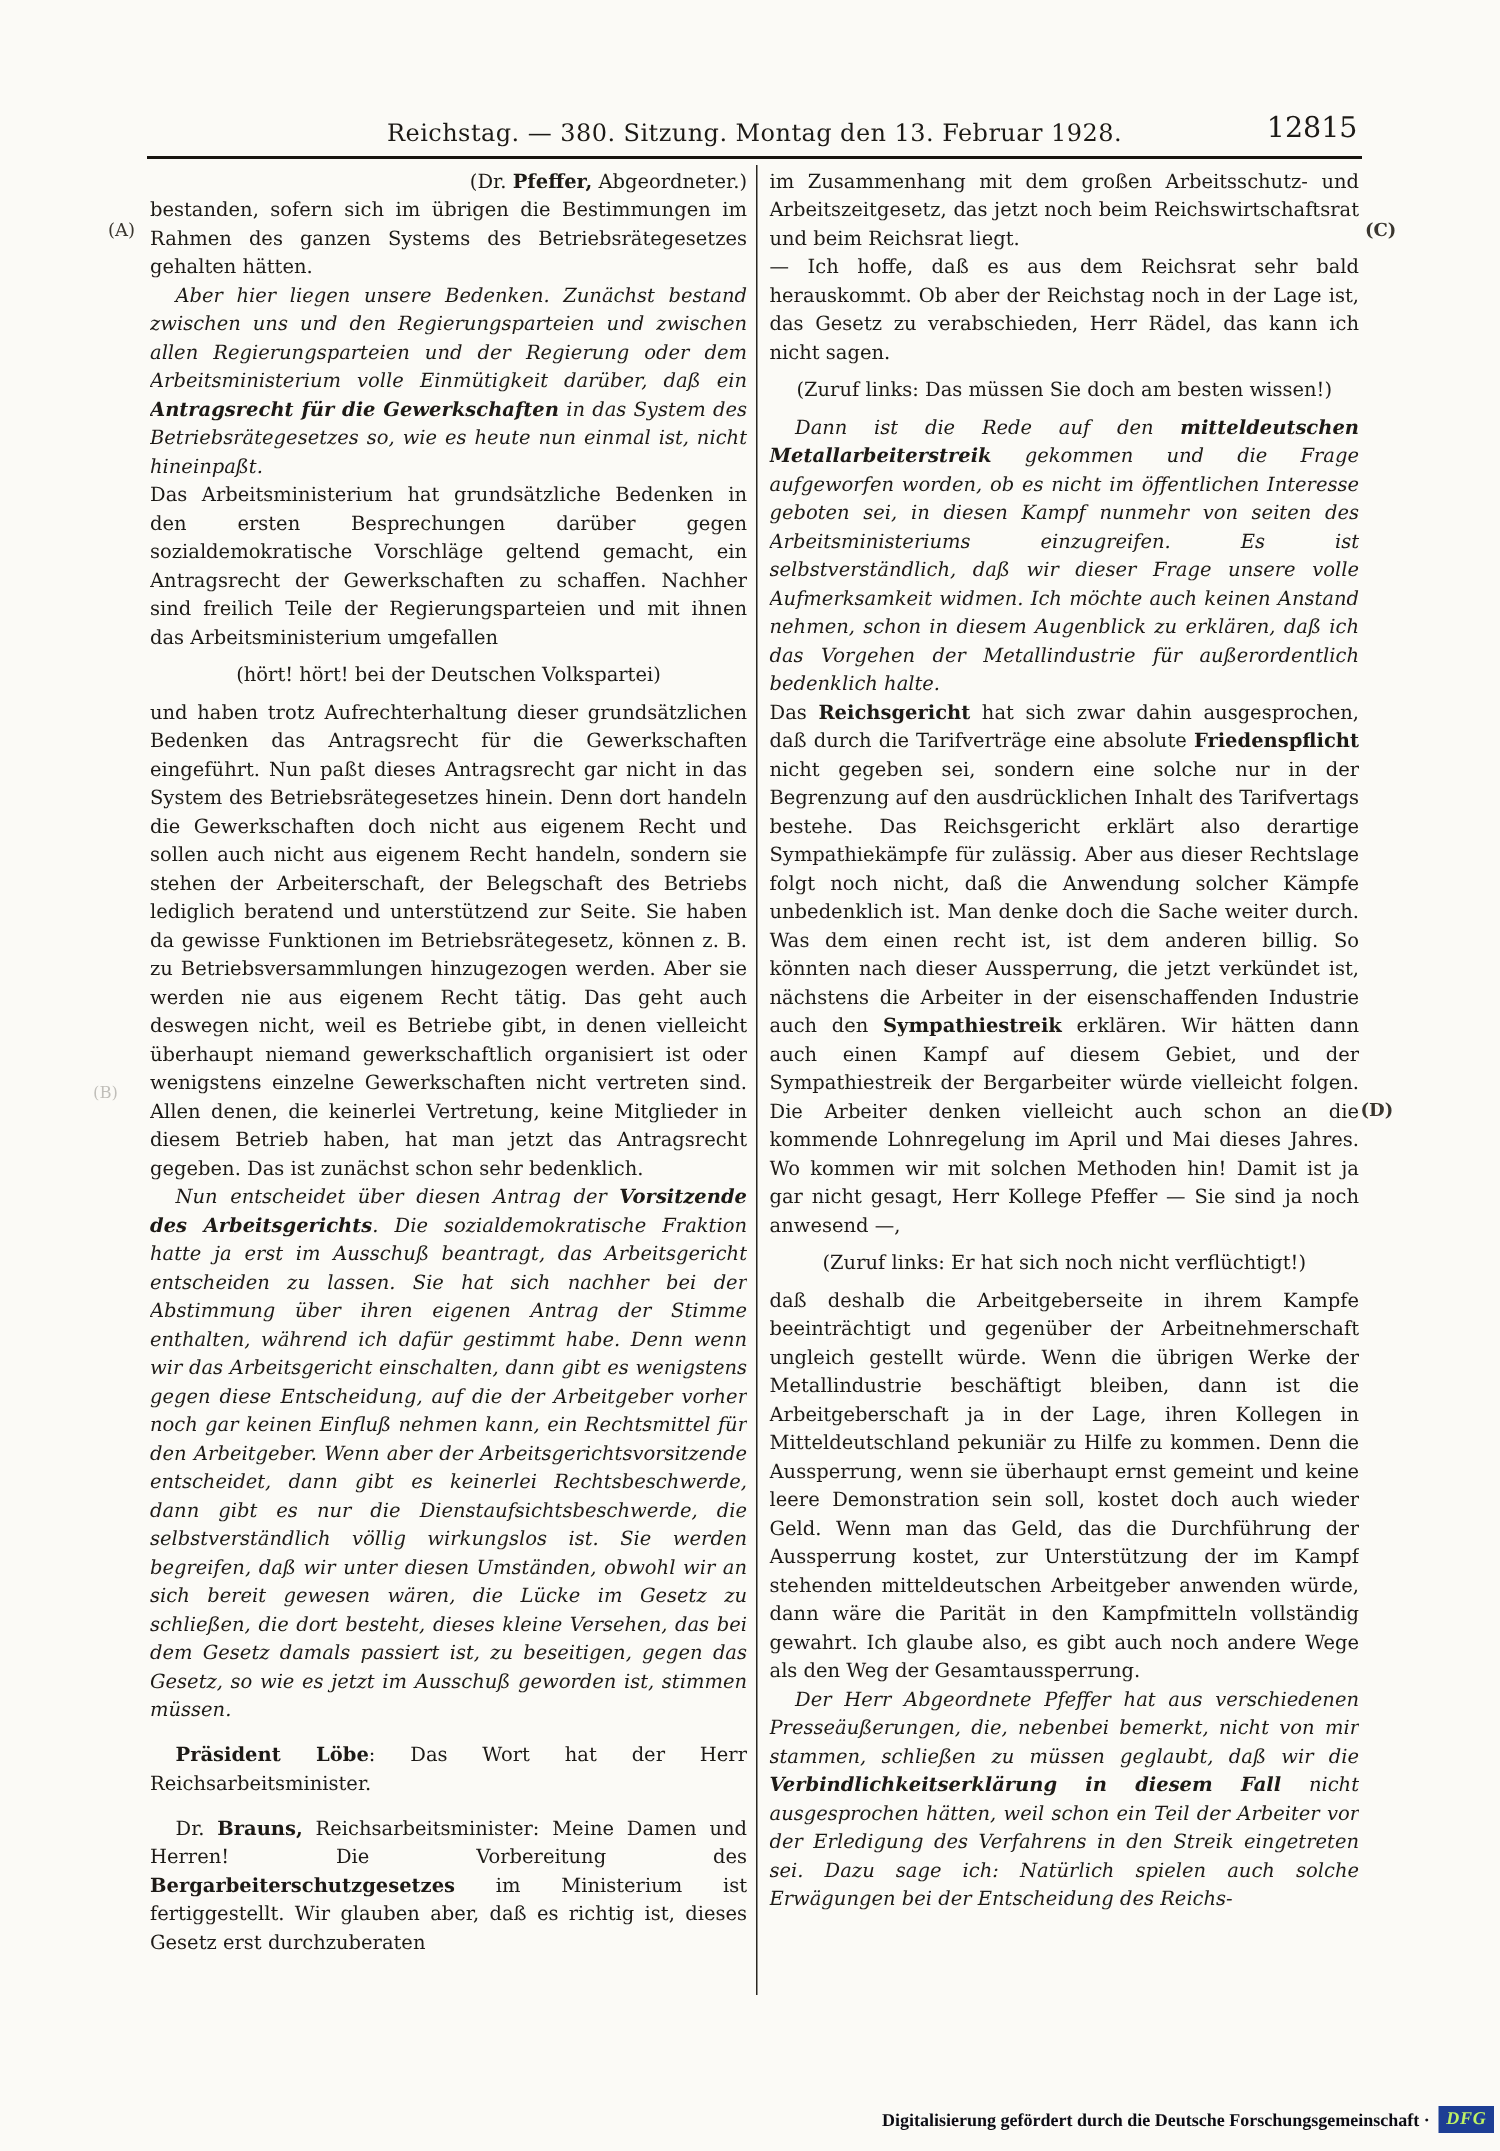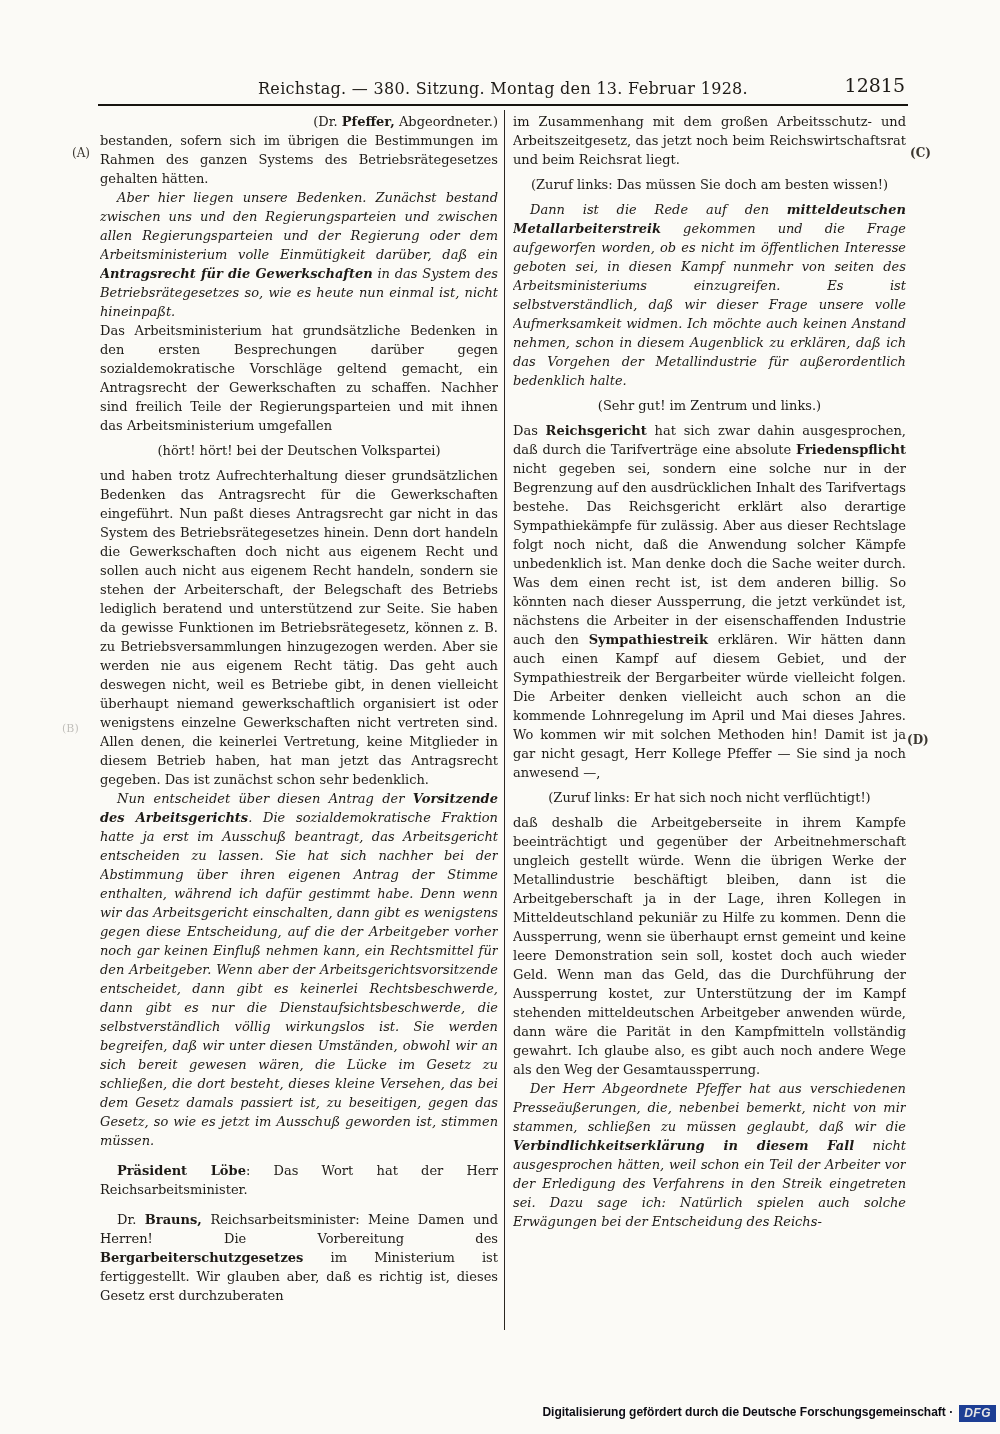--- a/index.html
+++ b/index.html
@@ -26,25 +26,25 @@
   p.para.indent{text-indent:17px;font-style:italic;}
   p.interjection{text-align:center;text-indent:0;margin:6px 10px;}
   p.speaker{margin-top:11px;text-indent:17px;}
   .b{font-weight:bold;}
   .margin-mark{position:absolute;font-size:12px;color:#3a362f;font-family:"DejaVu Serif",serif;}
   .mark-a{left:72px;top:146px;}
   .mark-b{left:62px;top:722px;opacity:.3;font-size:11px;}
   .mark-c{left:910px;top:146px;font-weight:bold;}
   .mark-d{left:907px;top:733px;font-weight:bold;}
   .footer{
-    position:absolute;bottom:12px;right:4px;display:flex;align-items:flex-start;gap:6px;
-    font-family:Liberation Sans, sans-serif;font-size:12px;font-weight:bold;color:#0c0c14;
+    position:absolute;bottom:12px;right:4px;display:flex;align-items:center;gap:6px;
+    font-family:Liberation Serif, serif;font-size:12px;font-weight:bold;color:#0c0c14;
   }
   .dfg-logo{
-    background:#1d3e94;color:#e5e5e5;padding:1px 5px 2px 5px;
+    background:#1d3e94;color:#bef264;padding:1px 5px 2px 5px;
     font-size:12px;font-weight:bold;font-style:italic;letter-spacing:.5px;
   }
 </style>
 </head>
 <body>
 
 <div class="page">
 
   <div class="header-line">Reichstag. — 380. Sitzung. Montag den 13. Februar 1928.</div>
   <div class="page-number">12815</div>
@@ -62,23 +62,23 @@
       <p class="blk para"><span>Das Arbeitsministerium hat grundsätzliche Bedenken in den ersten Besprechungen darüber gegen sozialdemokratische Vorschläge geltend gemacht, ein Antragsrecht der Gewerkschaften zu schaffen. Nachher sind freilich Teile der Regierungsparteien und mit ihnen das Arbeitsministerium umgefallen</span></p>
       <p class="blk interjection"><span>(hört! hört! bei der Deutschen Volkspartei)</span></p>
       <p class="blk para"><span>und haben trotz Aufrechterhaltung dieser grundsätzlichen Bedenken das Antragsrecht für die Gewerkschaften eingeführt. Nun paßt dieses Antragsrecht gar nicht in das System des Betriebsrätegesetzes hinein. Denn dort handeln die Gewerkschaften doch nicht aus eigenem Recht und sollen auch nicht aus eigenem Recht handeln, sondern sie stehen der Arbeiterschaft, der Belegschaft des Betriebs lediglich beratend und unterstützend zur Seite. Sie haben da gewisse Funktionen im Betriebsrätegesetz, können z. B. zu Betriebsversammlungen hinzugezogen werden. Aber sie werden nie aus eigenem Recht tätig. Das geht auch deswegen nicht, weil es Betriebe gibt, in denen vielleicht überhaupt niemand gewerkschaftlich organisiert ist oder wenigstens einzelne Gewerkschaften nicht vertreten sind. Allen denen, die keinerlei Vertretung, keine Mitglieder in diesem Betrieb haben, hat man jetzt das Antragsrecht gegeben. Das ist zunächst schon sehr bedenklich.</span></p>
       <p class="blk para indent"><span>Nun entscheidet über diesen Antrag der </span><span class="b">Vorsitzende des Arbeitsgerichts</span><span>. Die sozialdemokratische Fraktion hatte ja erst im Ausschuß beantragt, das Arbeitsgericht entscheiden zu lassen. Sie hat sich nachher bei der Abstimmung über ihren eigenen Antrag der Stimme enthalten, während ich dafür gestimmt habe. Denn wenn wir das Arbeitsgericht einschalten, dann gibt es wenigstens gegen diese Entscheidung, auf die der Arbeitgeber vorher noch gar keinen Einfluß nehmen kann, ein Rechtsmittel für den Arbeitgeber. Wenn aber der Arbeitsgerichtsvorsitzende entscheidet, dann gibt es keinerlei Rechtsbeschwerde, dann gibt es nur die Dienstaufsichtsbeschwerde, die selbstverständlich völlig wirkungslos ist. Sie werden begreifen, daß wir unter diesen Umständen, obwohl wir an sich bereit gewesen wären, die Lücke im Gesetz zu schließen, die dort besteht, dieses kleine Versehen, das bei dem Gesetz damals passiert ist, zu beseitigen, gegen das Gesetz, so wie es jetzt im Ausschuß geworden ist, stimmen müssen.</span></p>
       <p class="blk speaker indent"><span class="b">Präsident Löbe</span><span>: Das Wort hat der Herr Reichsarbeitsminister.</span></p>
       <p class="blk speaker indent"><span>Dr. </span><span class="b">Brauns,</span><span> Reichsarbeitsminister: Meine Damen und Herren! Die Vorbereitung des </span><span class="b">Bergarbeiterschutzgesetzes</span><span> im Ministerium ist fertiggestellt. Wir glauben aber, daß es richtig ist, dieses Gesetz erst durchzuberaten</span></p>
     </div>
   <div class="divider"></div>
   <div class="col col-right">
       <p class="blk para"><span>im Zusammenhang mit dem großen Arbeitsschutz- und Arbeitszeitgesetz, das jetzt noch beim Reichswirtschaftsrat und beim Reichsrat liegt.</span></p>
+      <p class="blk para"><span>— Ich hoffe, daß es aus dem Reichsrat sehr bald herauskommt. Ob aber der Reichstag noch in der Lage ist, das Gesetz zu verabschieden, Herr Rädel, das kann ich nicht sagen.</span></p>
       <p class="blk interjection"><span>(Zuruf links: Das müssen Sie doch am besten wissen!)</span></p>
       <p class="blk para indent"><span>Dann ist die Rede auf den </span><span class="b">mitteldeutschen Metallarbeiterstreik</span><span> gekommen und die Frage aufgeworfen worden, ob es nicht im öffentlichen Interesse geboten sei, in diesen Kampf nunmehr von seiten des Arbeitsministeriums einzugreifen. Es ist selbstverständlich, daß wir dieser Frage unsere volle Aufmerksamkeit widmen. Ich möchte auch keinen Anstand nehmen, schon in diesem Augenblick zu erklären, daß ich das Vorgehen der Metallindustrie für außerordentlich bedenklich halte.</span></p>
-      <p class="blk interjection"><span>(Sehr gut! im Zentrum und links.)</span></p>
       <p class="blk para"><span>Das </span><span class="b">Reichsgericht</span><span> hat sich zwar dahin ausgesprochen, daß durch die Tarifverträge eine absolute </span><span class="b">Friedenspflicht</span><span> nicht gegeben sei, sondern eine solche nur in der Begrenzung auf den ausdrücklichen Inhalt des Tarifvertags bestehe. Das Reichsgericht erklärt also derartige Sympathiekämpfe für zulässig. Aber aus dieser Rechtslage folgt noch nicht, daß die Anwendung solcher Kämpfe unbedenklich ist. Man denke doch die Sache weiter durch. Was dem einen recht ist, ist dem anderen billig. So könnten nach dieser Aussperrung, die jetzt verkündet ist, nächstens die Arbeiter in der eisenschaffenden Industrie auch den </span><span class="b">Sympathiestreik</span><span> erklären. Wir hätten dann auch einen Kampf auf diesem Gebiet, und der Sympathiestreik der Bergarbeiter würde vielleicht folgen. Die Arbeiter denken vielleicht auch schon an die kommende Lohnregelung im April und Mai dieses Jahres. Wo kommen wir mit solchen Methoden hin! Damit ist ja gar nicht gesagt, Herr Kollege Pfeffer — Sie sind ja noch anwesend —,</span></p>
       <p class="blk interjection"><span>(Zuruf links: Er hat sich noch nicht verflüchtigt!)</span></p>
       <p class="blk para"><span>daß deshalb die Arbeitgeberseite in ihrem Kampfe beeinträchtigt und gegenüber der Arbeitnehmerschaft ungleich gestellt würde. Wenn die übrigen Werke der Metallindustrie beschäftigt bleiben, dann ist die Arbeitgeberschaft ja in der Lage, ihren Kollegen in Mitteldeutschland pekuniär zu Hilfe zu kommen. Denn die Aussperrung, wenn sie überhaupt ernst gemeint und keine leere Demonstration sein soll, kostet doch auch wieder Geld. Wenn man das Geld, das die Durchführung der Aussperrung kostet, zur Unterstützung der im Kampf stehenden mitteldeutschen Arbeitgeber anwenden würde, dann wäre die Parität in den Kampfmitteln vollständig gewahrt. Ich glaube also, es gibt auch noch andere Wege als den Weg der Gesamtaussperrung.</span></p>
       <p class="blk para indent"><span>Der Herr Abgeordnete Pfeffer hat aus verschiedenen Presseäußerungen, die, nebenbei bemerkt, nicht von mir stammen, schließen zu müssen geglaubt, daß wir die </span><span class="b">Verbindlichkeitserklärung in diesem Fall</span><span> nicht ausgesprochen hätten, weil schon ein Teil der Arbeiter vor der Erledigung des Verfahrens in den Streik eingetreten sei. Dazu sage ich: Natürlich spielen auch solche Erwägungen bei der Entscheidung des Reichs-</span></p>
     </div>
 
   <div class="footer">
     <span>Digitalisierung gefördert durch die Deutsche Forschungsgemeinschaft ·</span>
     <span class="dfg-logo">DFG</span>
   </div>

